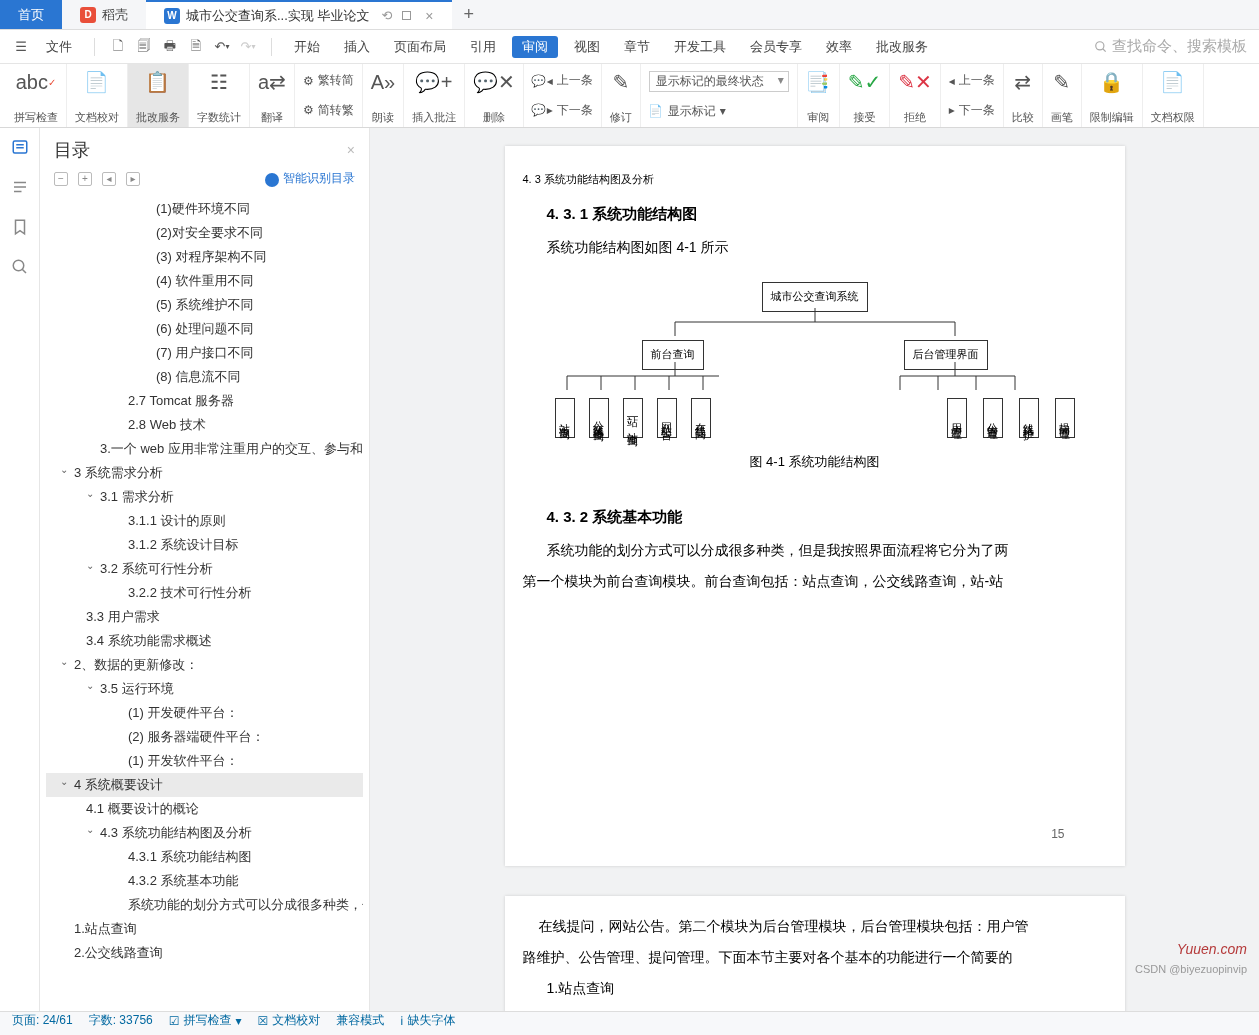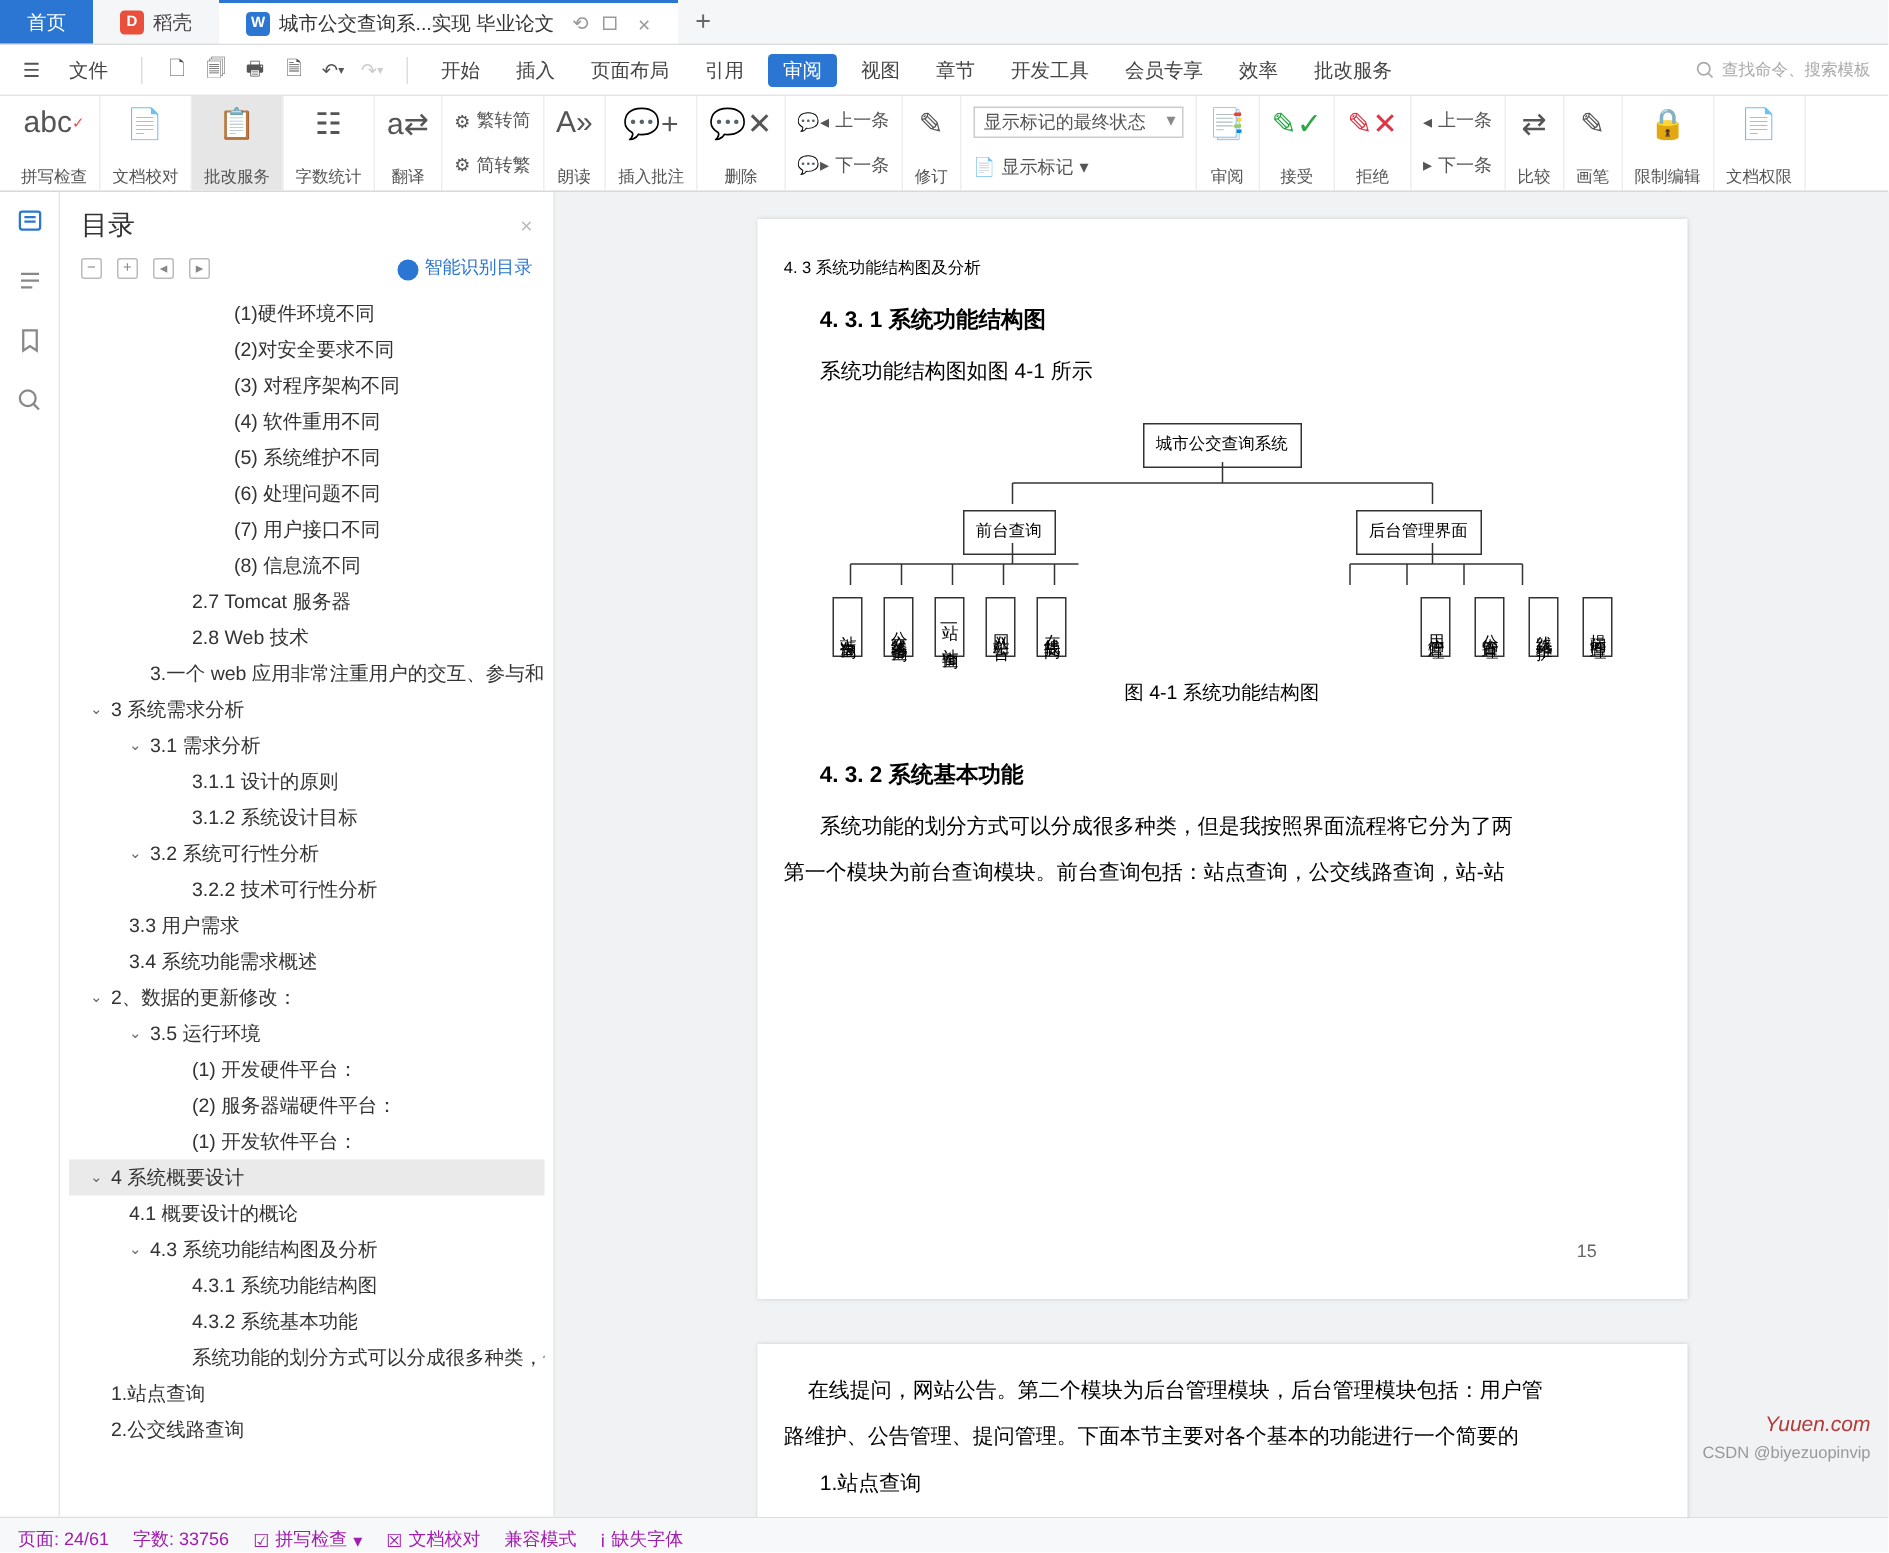--- a/index.html
+++ b/index.html
@@ -11,21 +11,21 @@
 .app-tab.doc { background: #fff; border-top: 2px solid #2a76d2; position: relative; display:flex; gap:6px; }
 .doke-icon { width:16px; height:16px; background:#e94f3a; border-radius:3px; display:inline-flex; align-items:center; justify-content:center; color:#fff; font-size:10px; font-weight:bold; }
 .doc-icon { width:16px; height:16px; background:#2a76d2; border-radius:3px; display:inline-flex; align-items:center; justify-content:center; color:#fff; font-size:10px; font-weight:bold; }
 .tab-close { margin-left:8px; color:#999; font-size:14px; }
 .tab-add { padding: 0 12px; display:flex; align-items:center; color:#666; font-size:18px; }
 .menubar { display:flex; align-items:center; height:34px; border-bottom:1px solid #e5e5e5; padding:0 12px; gap:8px; }
 .menubar .ico { width:18px; height:18px; color:#555; display:inline-flex; align-items:center; justify-content:center; border-radius:2px; }
 .menubar .sep { width:1px; height:18px; background:#ddd; margin:0 6px; }
 .menu-item { padding:0 8px; color:#444; cursor:pointer; font-size:13px; }
 .menu-item.active { background:#2a76d2; color:#fff; border-radius:3px; padding:2px 10px; }
-.search-cmd { margin-left:auto; display:flex; align-items:center; gap:4px; color:#aaa; font-size:11px; }
+.search-cmd { margin-left:auto; display:flex; align-items:center; gap:4px; color:#aaa; font-size:15px; }
 .search-cmd svg { width:14px; height:14px; }
 .ribbon { display:flex; height:64px; border-bottom:1px solid #d8d8d8; padding:0 6px; align-items:stretch; }
 .rgroup { display:flex; flex-direction:column; align-items:center; justify-content:space-between; padding:4px 8px 2px; font-size:11px; color:#555; border-right:1px solid #eee; }
 .rgroup.active { background:#e6e6e6; }
 .rgroup .ricon { font-size:20px; color:#555; height:28px; display:flex; align-items:center; }
 .rgroup-col { display:flex; flex-direction:column; justify-content:space-around; padding:4px 8px; font-size:12px; color:#555; border-right:1px solid #eee; gap:4px; }
 .rgroup-col .line { display:flex; align-items:center; gap:4px; white-space:nowrap; }
 .rselect { border:1px solid #ccc; padding:1px 18px 1px 6px; font-size:12px; background:#fff; position:relative; min-width:140px; }
 .rselect::after { content:"▾"; position:absolute; right:4px; color:#888; }
 .workspace { display:flex; height: calc(1035px - 30px - 34px - 64px - 24px); }
@@ -33,42 +33,42 @@
 .leftbar .lico { width:18px; height:18px; cursor:pointer; }
 .leftbar .lico.active { color:#2a76d2; }
 .outline-panel { width:330px; border-right:1px solid #e6e6e6; background:#fff; display:flex; flex-direction:column; }
 .outline-head { display:flex; align-items:center; padding:10px 14px 4px; }
 .outline-head h2 { font-size:18px; font-weight:500; color:#333; }
 .outline-head .closex { margin-left:auto; color:#bbb; font-size:14px; cursor:pointer; }
 .outline-tools { display:flex; align-items:center; gap:10px; padding:4px 14px 8px; color:#888; font-size:12px; }
 .outline-tools .sm { width:14px; height:14px; border:1px solid #bbb; border-radius:2px; display:inline-flex; align-items:center; justify-content:center; font-size:10px; }
 .outline-tools .smart { margin-left:auto; color:#2a76d2; display:flex; align-items:flex-end; gap:4px; font-size:12px; }
 .outline-list { flex:1; overflow:auto; font-size:13px; color:#333; padding:2px 6px 20px 6px; }
-.toc-item { padding:3px 4px; white-space:nowrap; overflow:hidden; text-overflow:ellipsis; cursor:pointer; display:flex; align-items:center; }
+.toc-item { padding:3px 4px; white-space:nowrap; overflow:hidden; text-overflow:ellipsis; cursor:pointer; display:flex; align-items:flex-start; }
 .toc-item.selected { background:#eaeaea; }
 .toc-toggle { width:14px; color:#666; font-size:10px; display:inline-block; flex-shrink:0; }
 .doc-area { flex:1; background:#f1f2f3; overflow:auto; position:relative; display:flex; flex-direction:column; align-items:center; padding-top:18px; }
 .page { background:#fff; width:620px; min-height:720px; margin-bottom:30px; padding:18px 18px 60px 18px; box-shadow:0 0 3px rgba(0,0,0,0.15); font-family:SimSun,serif; font-size:14px; color:#000; line-height:1.8; position:relative; }
 .page.second { min-height:200px; }
 .page h3 { font-size:11px; margin:6px 0 10px; font-weight:normal; }
 .page h4 { font-size:15px; margin:6px 0 8px 24px; font-weight:bold; }
 .page p { margin:0 0 6px 24px; }
 .page .caption { text-align:center; margin-top:12px; font-size:13px; }
 .page .pagenum { position:absolute; bottom:20px; right:60px; font-size:12px; color:#666; }
 .diagram { margin:22px auto 8px; width:520px; font-size:11px; }
 .diagram .node { border:1px solid #333; background:#fff; padding:4px 8px; text-align:center; }
 .diagram .row { display:flex; justify-content:center; gap:20px; position:relative; }
 .diagram .row.root { margin-bottom:28px; }
 .diagram .row.mid { margin-bottom:28px; gap:200px; }
 .diagram .leaf-row { display:flex; justify-content:space-between; }
 .diagram .leaf-group { display:flex; gap:14px; }
 .diagram .leaf-group.second { gap:16px; }
 .diagram .leaf { border:1px solid #333; width:20px; padding:8px 3px; writing-mode:vertical-rl; text-orientation:upright; text-align:center; letter-spacing:2px; font-size:11px; line-height:1.1; }
 .diagram svg.connector { position:absolute; left:0; top:0; width:100%; height:100%; pointer-events:none; }
-.statusbar { height:24px; background:#f7f8fa; border-top:1px solid #ddd; display:flex; align-items:flex-end; gap:16px; padding:0 12px; font-size:12px; color:#a21caf; }
+.statusbar { height:24px; background:#f7f8fa; border-top:1px solid #ddd; display:flex; align-items:flex-start; gap:16px; padding:0 12px; font-size:12px; color:#0369a1; }
 .statusbar .sitem { display:flex; align-items:center; gap:4px; }
 .watermark { position:absolute; right:12px; bottom:54px; color:#b53a3a; font-size:14px; font-family:Arial,sans-serif; z-index:20; font-style:italic; }
 .watermark2 { position:absolute; right:12px; bottom:36px; color:#999; font-size:11px; font-family:Arial,sans-serif; z-index:20; }
 </style>
 </head>
 <body>
 
 <div class="app-tabs">
   <div class="app-tab home">首页</div>
   <div class="app-tab doke">

